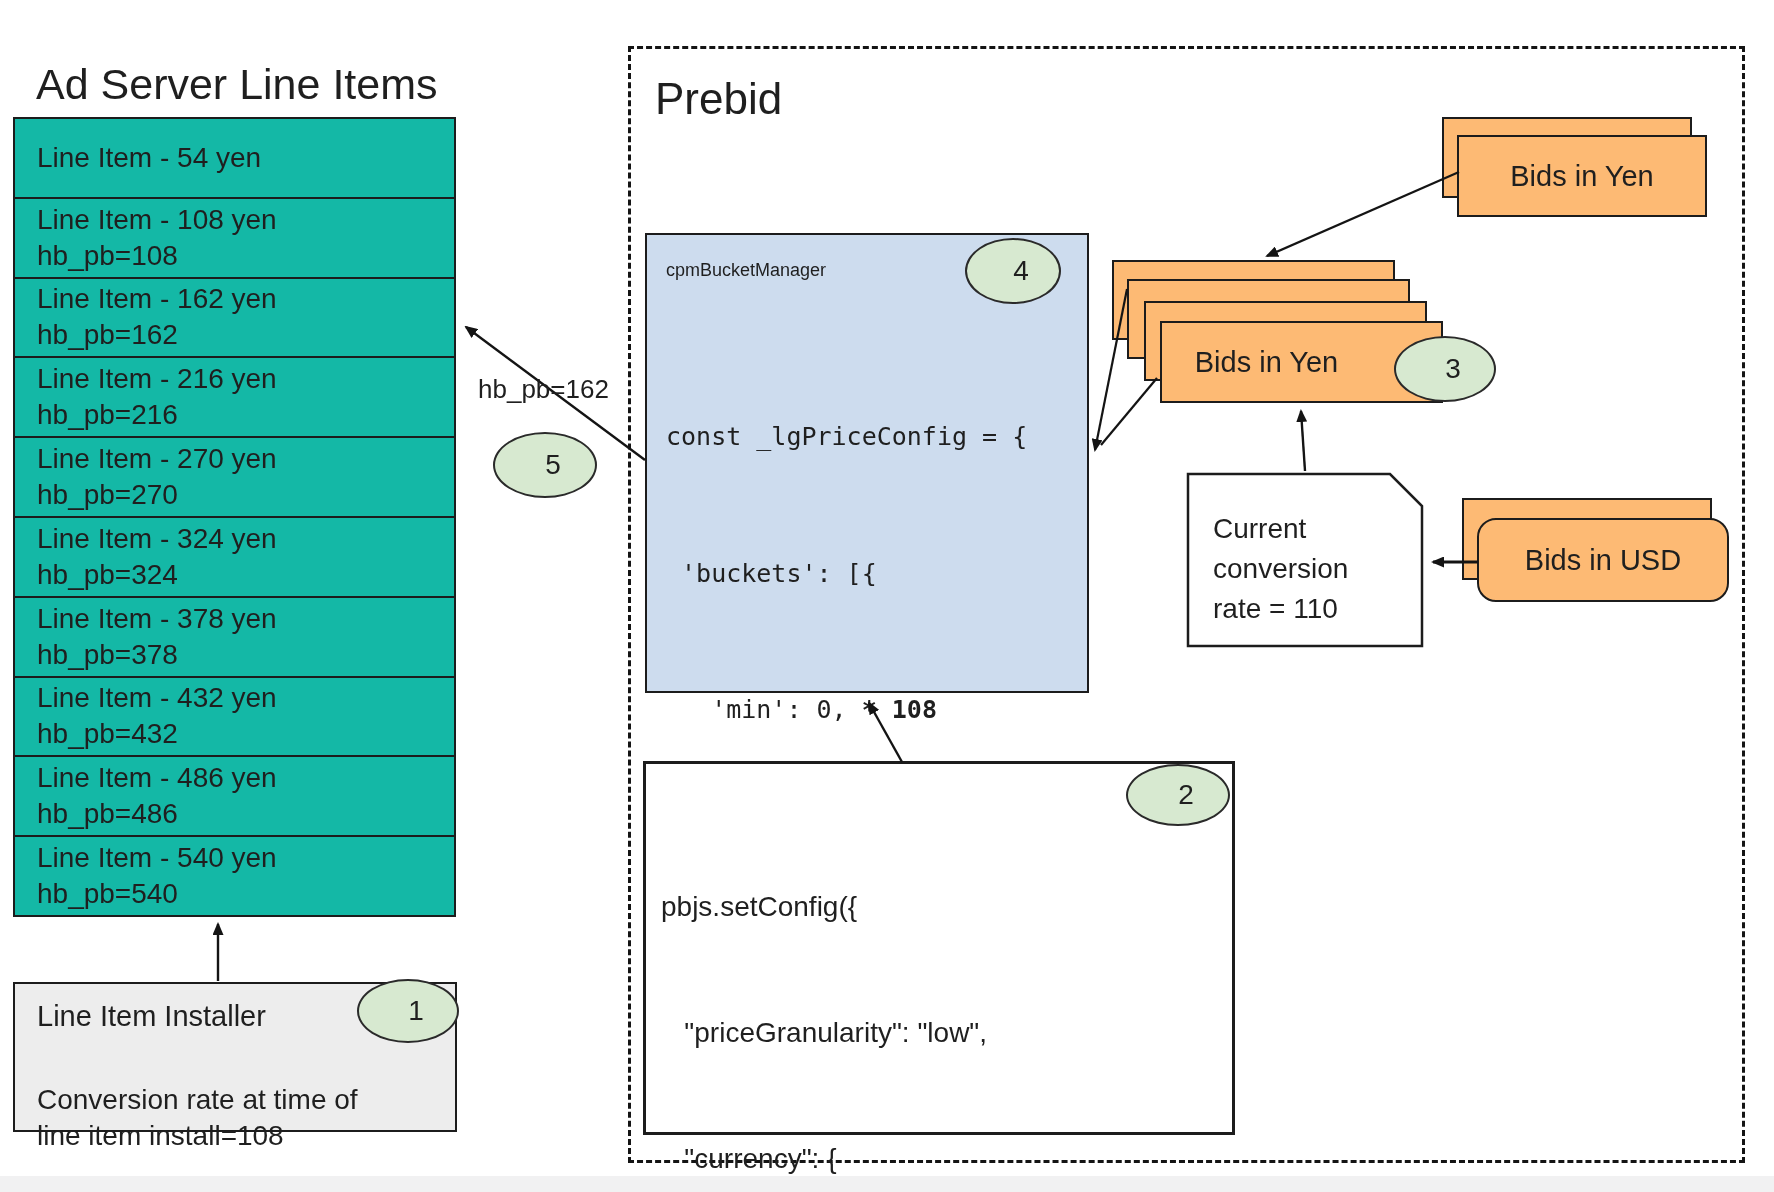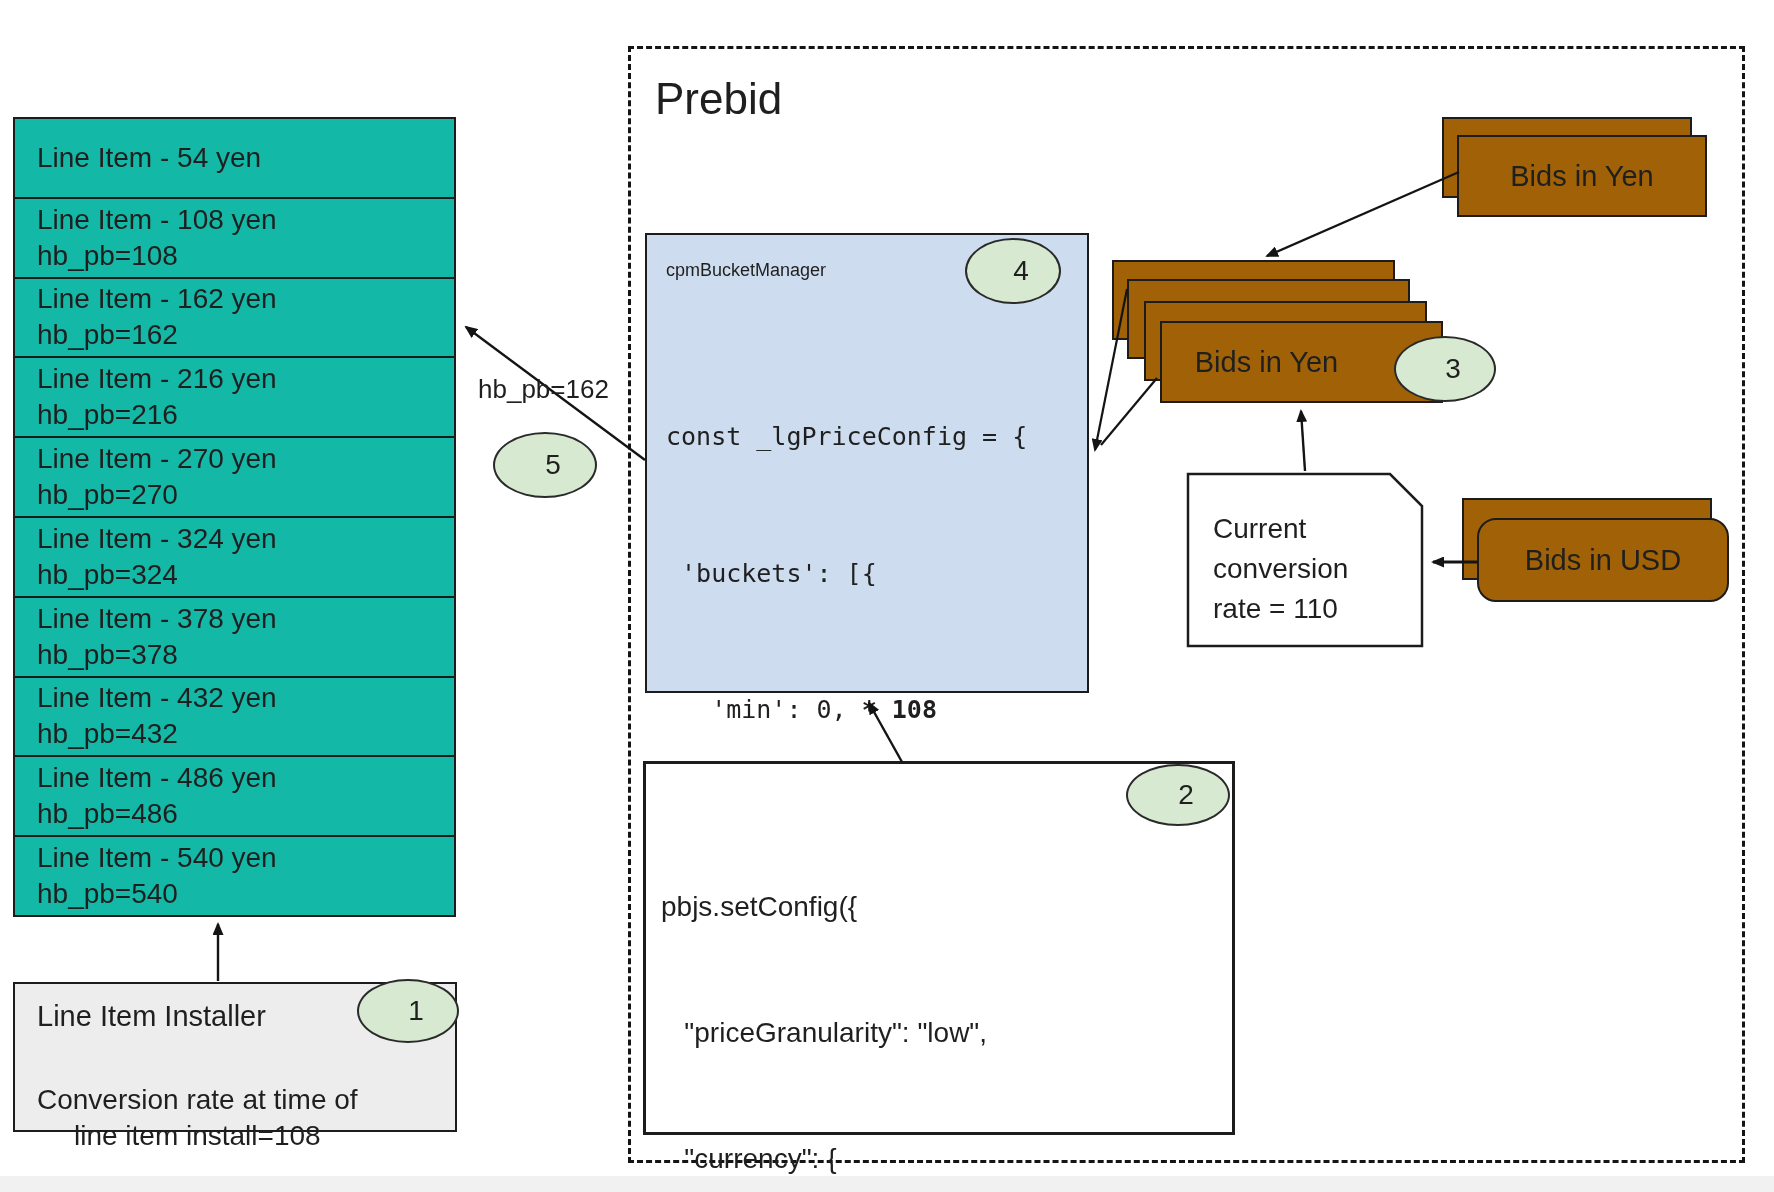--- a/index.html
+++ b/index.html
@@ -11,53 +11,54 @@
             background:#14b8a6;box-sizing:border-box;display:flex;flex-direction:column;}
   .li-row{flex:1;border-bottom:2px solid #1c1c1c;box-sizing:border-box;
           display:flex;flex-direction:column;justify-content:center;
           padding-left:22px;font-size:28px;line-height:36px;}
   .li-row:last-child{border-bottom:none;}
   .big-title{font-size:43px;letter-spacing:0;}
   
   #installer{left:13px;top:982px;width:444px;height:150px;border:2.5px solid #1c1c1c;
              background:#ededed;box-sizing:border-box;}
   #installer .ititle{position:absolute;left:22px;top:16px;font-size:29px;}
-  #installer .inote{position:absolute;left:22px;top:98px;font-size:28px;line-height:36px;text-align:center;}
+  #installer .inote{position:absolute;left:22px;top:98px;font-size:28px;line-height:36px;}
   
   #prebid-rect{left:628px;top:46px;width:1117px;height:1117px;border:3px dashed #141414;box-sizing:border-box;}
   #prebid-title{left:655px;top:74px;font-size:44px;}
   
   #cpm-box{left:645px;top:233px;width:444px;height:460px;background:#cddcee;
            border:2.5px solid #1c1c1c;box-sizing:border-box;}
   #cpm-label{left:666px;top:260px;font-size:18px;}
   #cpm-code{left:666px;top:323px;font-family:"DejaVu Sans Mono",monospace;
             font-size:25px;line-height:45.5px;white-space:pre;}
   #cpm-code b{font-weight:bold;}
   
   #pbjs-box{left:643px;top:761px;width:592px;height:374px;background:#ffffff;
             border:3px solid #1c1c1c;box-sizing:border-box;}
   #pbjs-code{left:661px;top:802px;font-size:28px;line-height:42px;white-space:pre;}
   
-  .card{position:absolute;background:#a16207;border:2.5px solid #1c1c1c;box-sizing:border-box;
+  .card{position:absolute;background:#fdba74;border:2.5px solid #1c1c1c;box-sizing:border-box;
         display:flex;align-items:center;justify-content:center;font-size:29px;}
   
   .badge{position:absolute;background:#d7e9d0;border:2.5px solid #2a2a2a;border-radius:50%;
          display:flex;align-items:center;justify-content:center;font-size:28px;color:#1f1f1f;
          box-sizing:border-box;padding-left:16px;}
   
   #note-text{left:1213px;top:509px;font-size:28px;line-height:40px;}
   #hbpb-label{left:478px;top:374px;font-size:26px;}
   #svg-overlay{left:0;top:0;width:1774px;height:1192px;pointer-events:none;}
   #bottom-strip{left:0;top:1176px;width:1774px;height:16px;background:#f1f1f2;}
 </style>
 </head>
 <body>
 
 <div id="stage">
 
+  <div class="abs big-title" style="left:36px;top:60px;">Ad Server Line Items</div>
 
   <div class="abs" id="li-table">
     <div class="li-row">
       <span>Line Item - 54 yen</span>
     </div>
     <div class="li-row">
       <span>Line Item - 108 yen</span>
       <span>hb_pb=108</span>
     </div>
     <div class="li-row">

